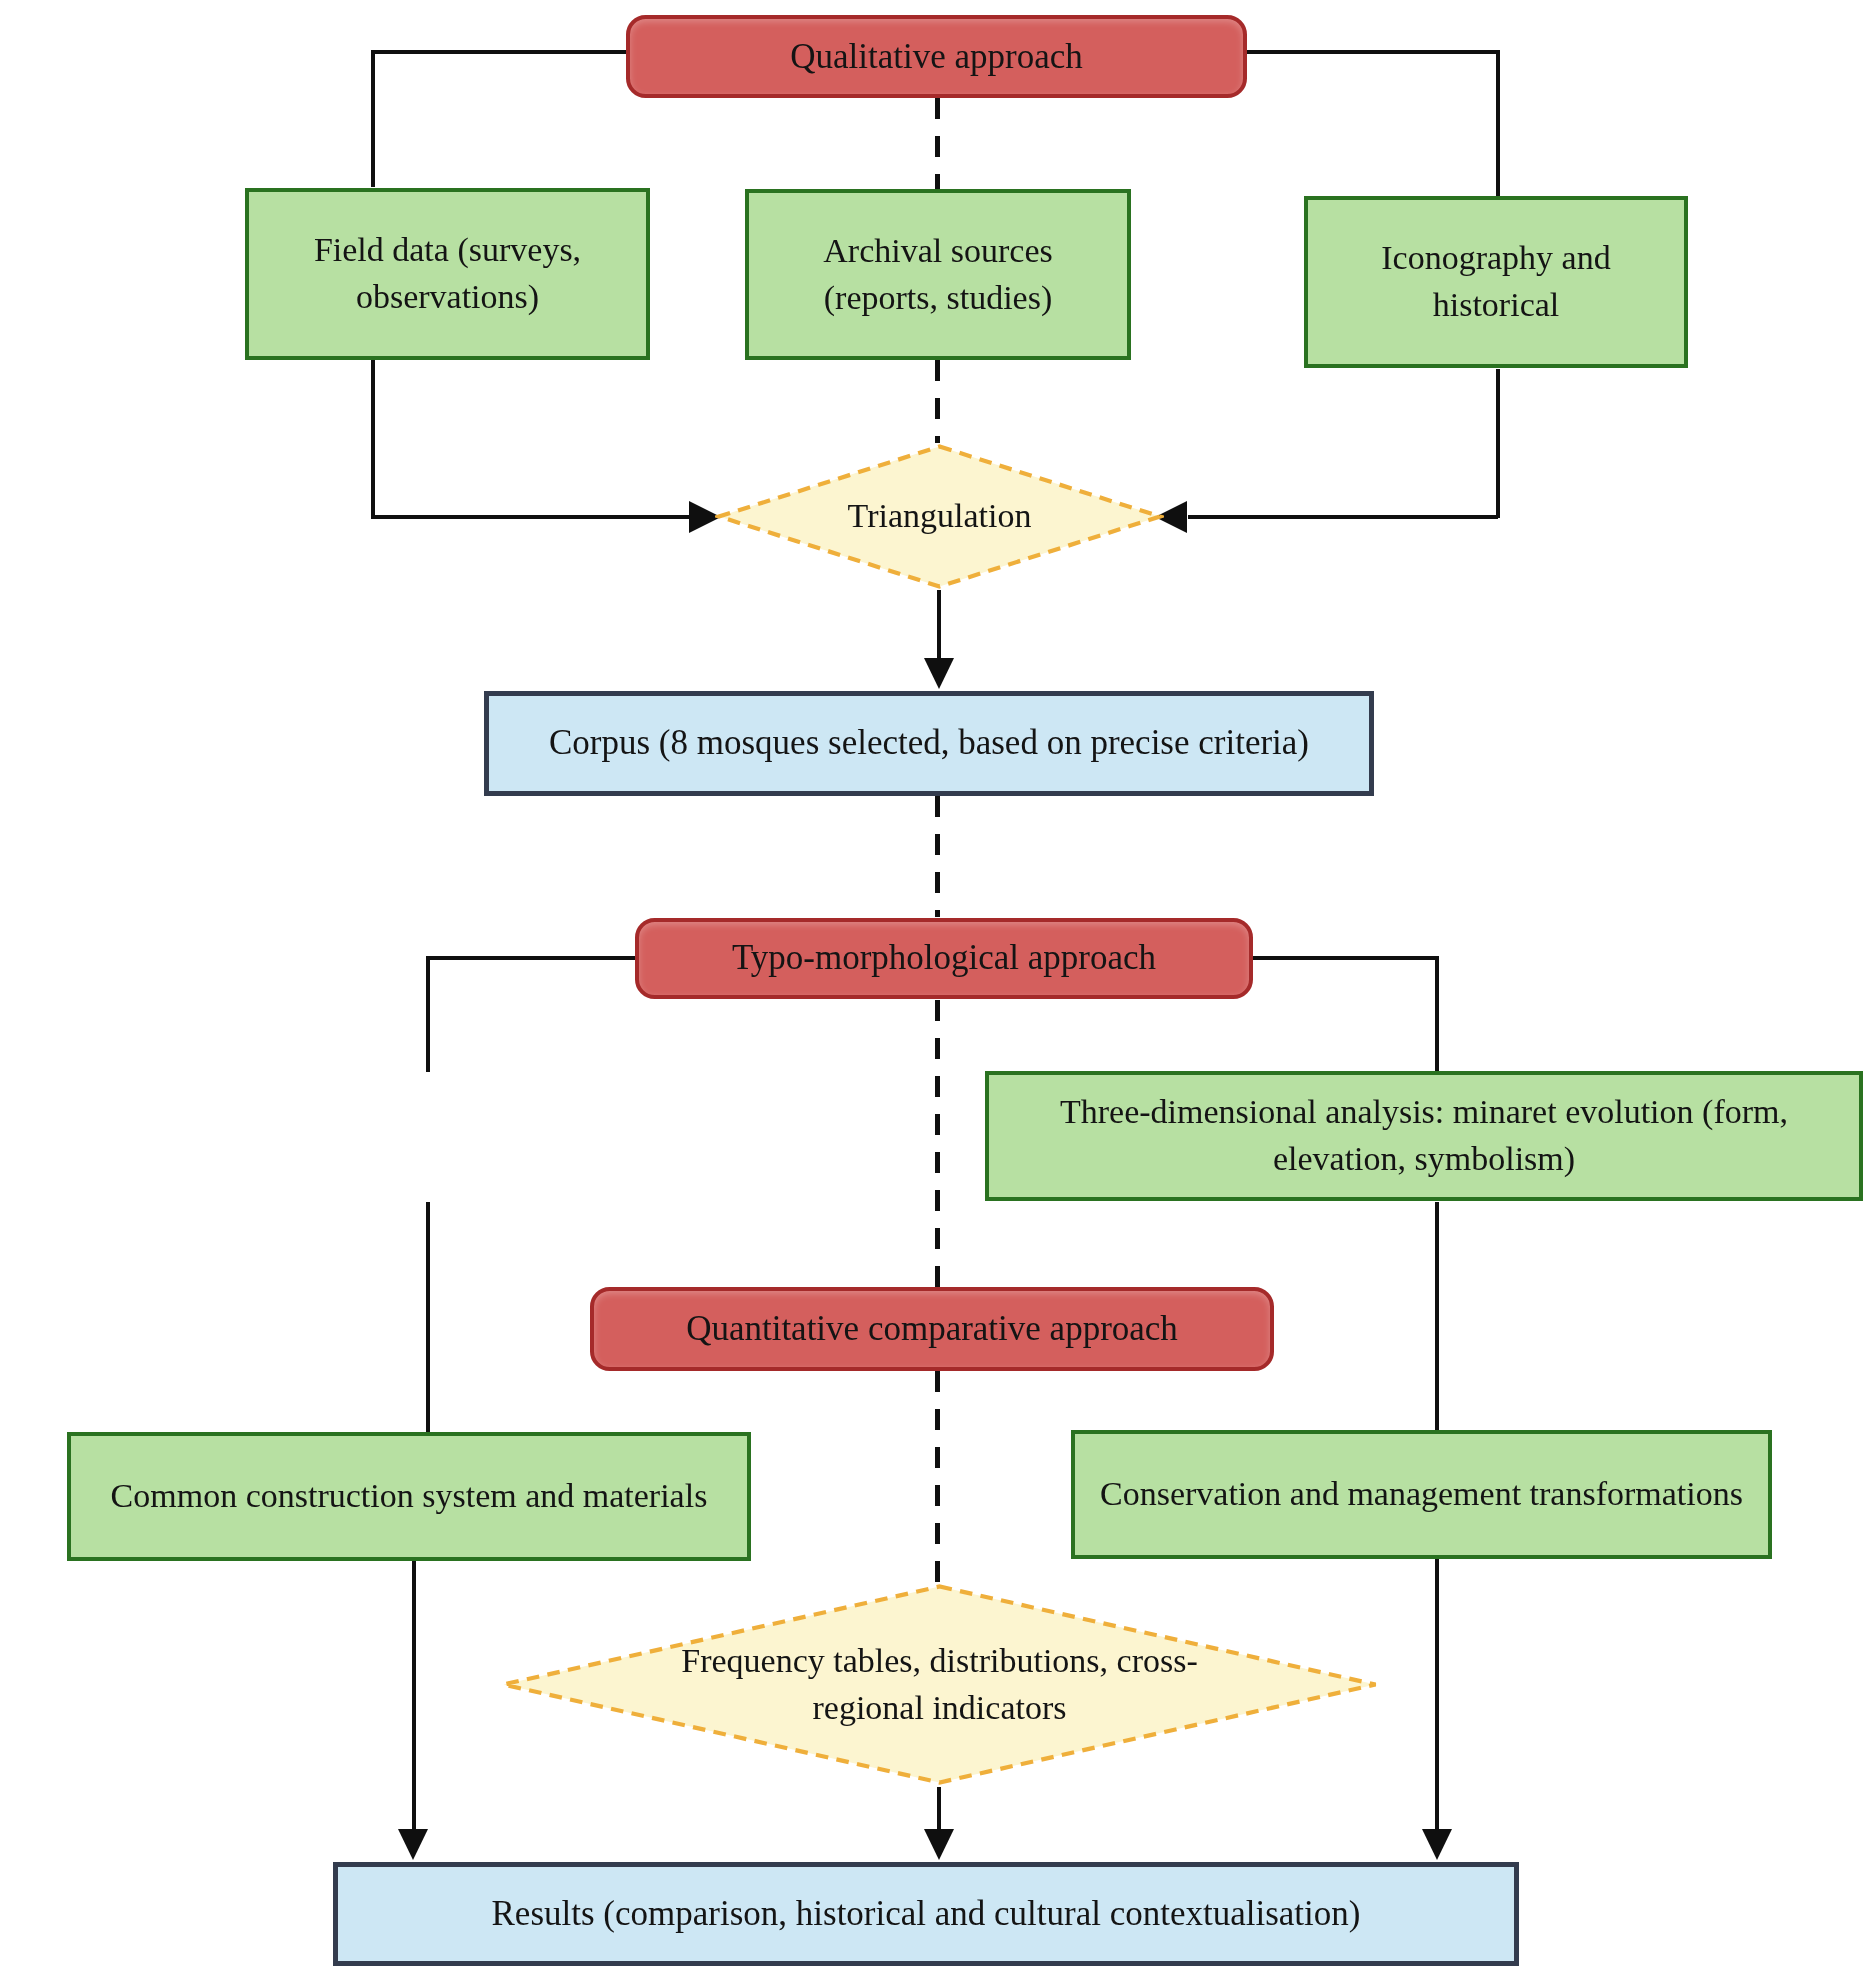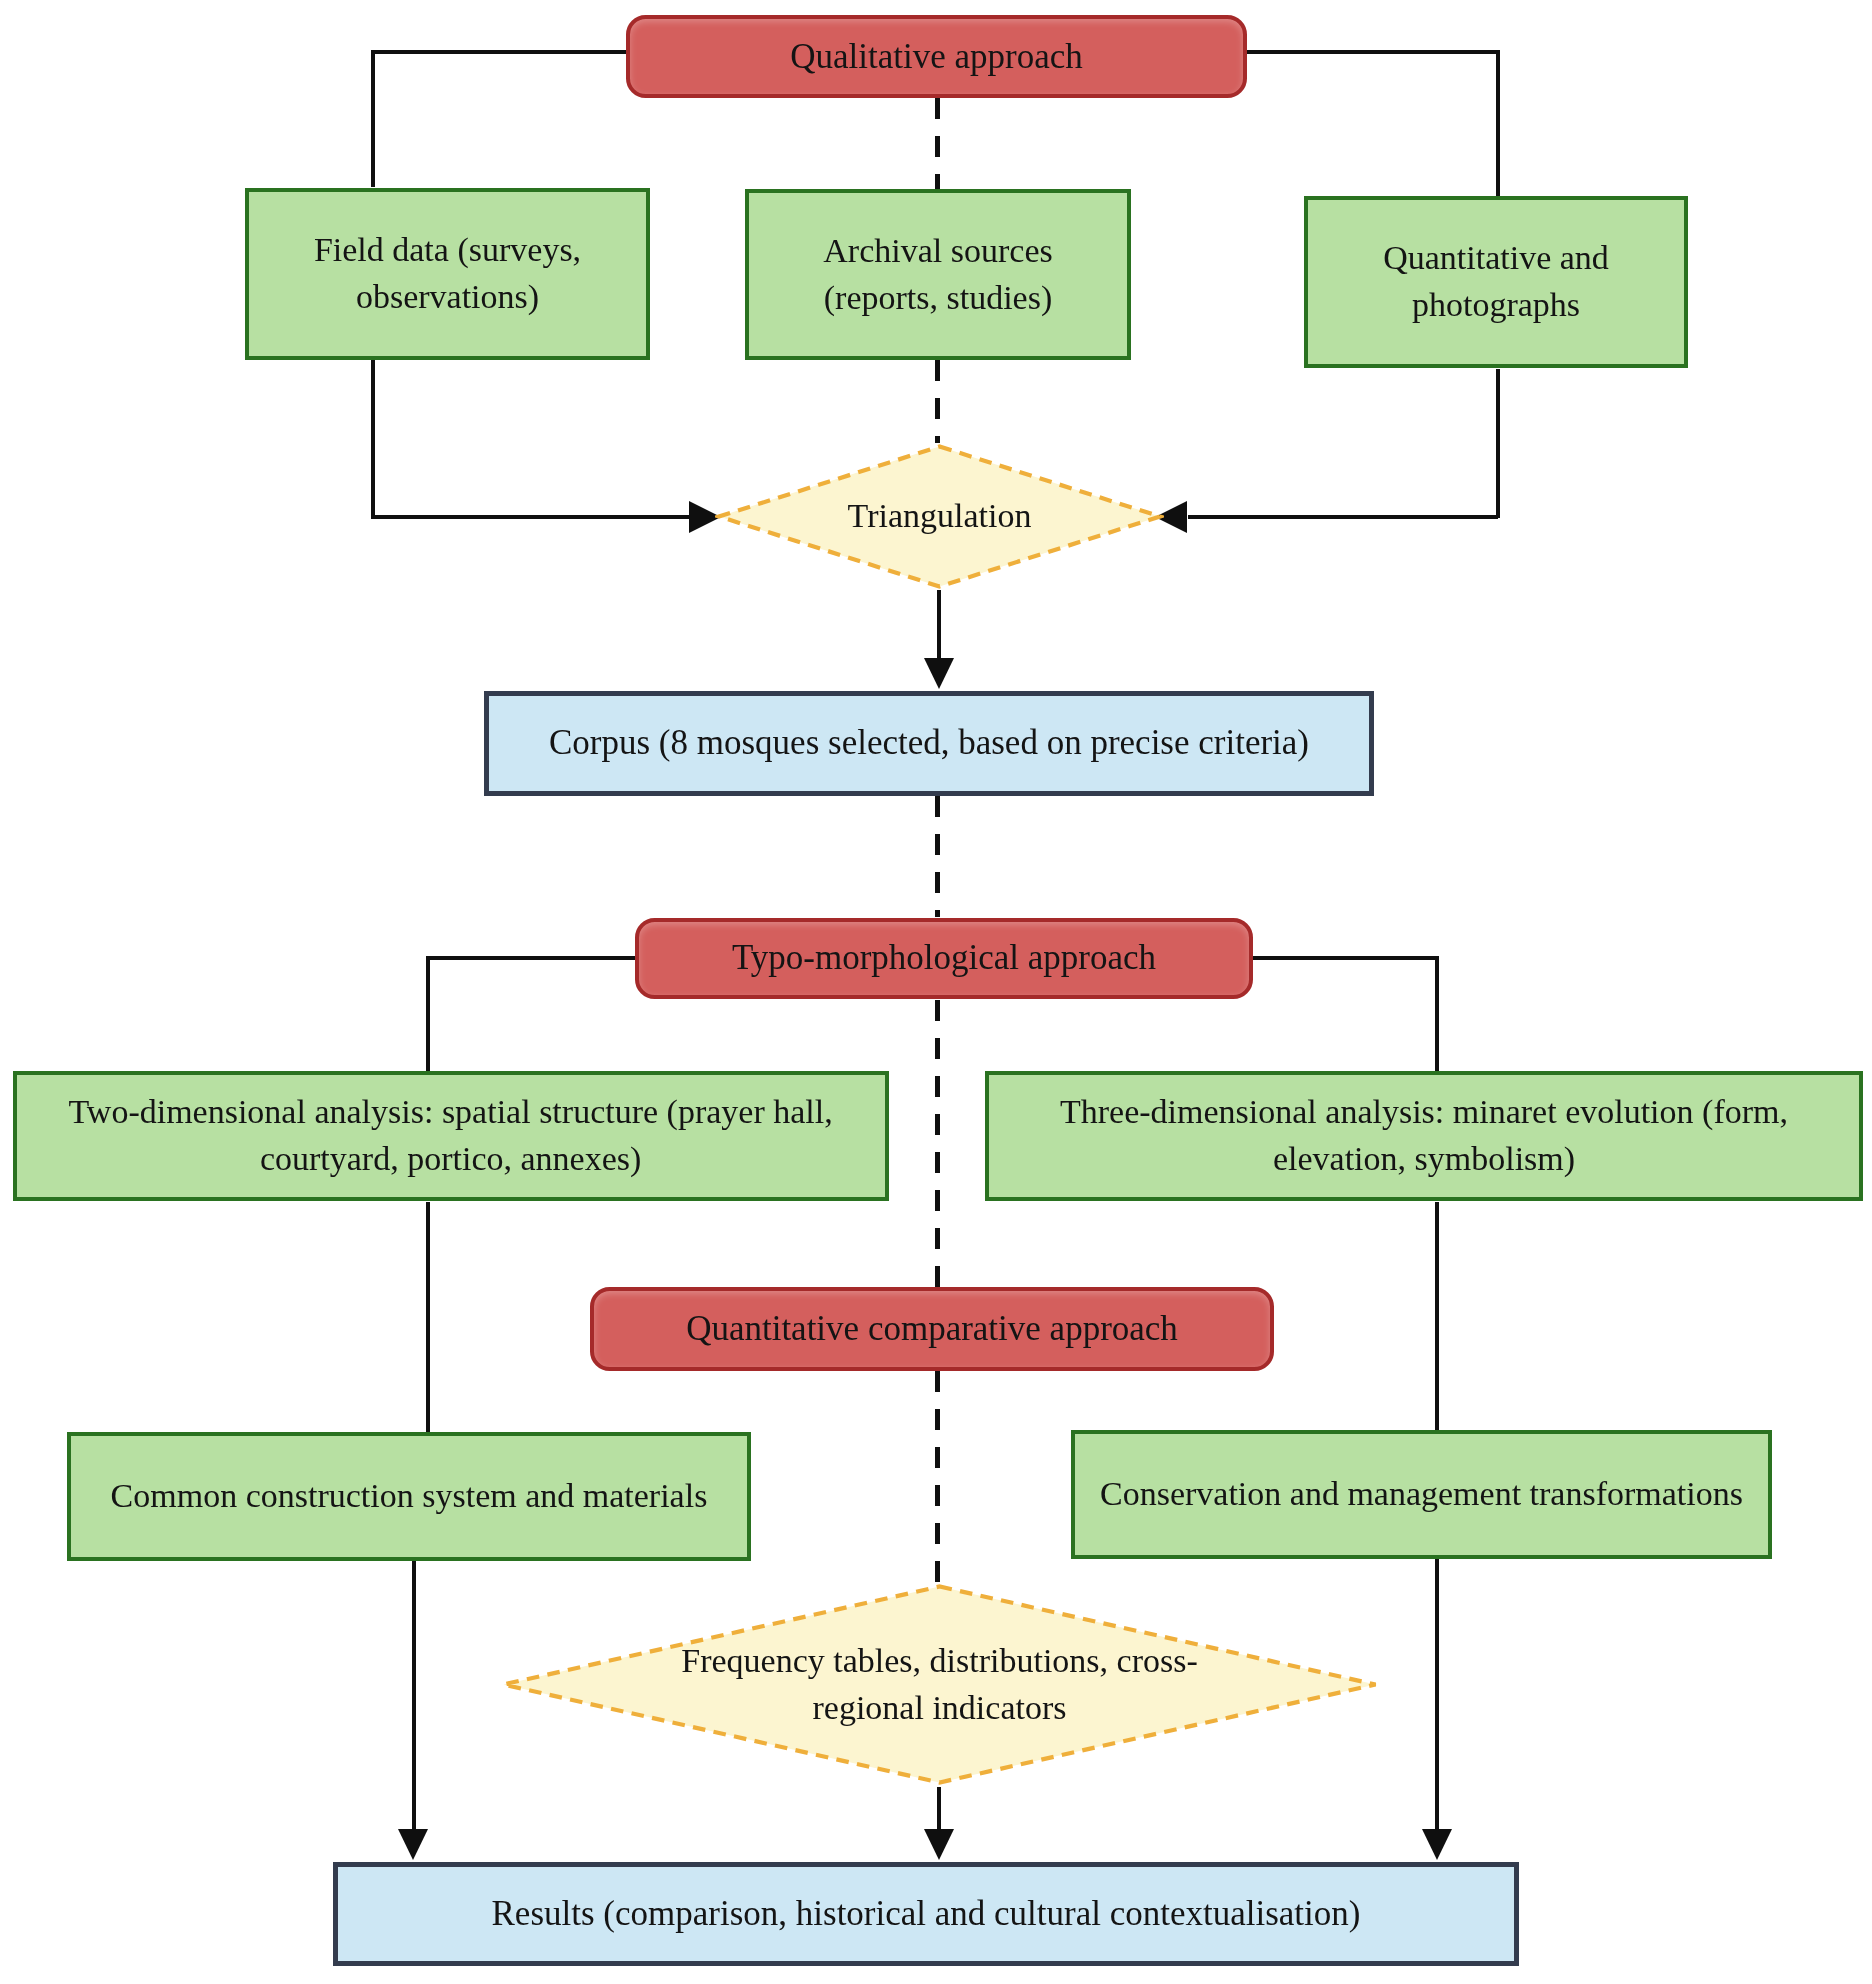--- a/index.html
+++ b/index.html
@@ -113,43 +113,40 @@
 
   <div class="node source pad" style="left:205px;top:188px;width:405px;height:172px;margin-left:40px;">
     <span>Field data (surveys, observations)</span>
   </div>
 
   <div class="node source pad" style="left:745px;top:189px;width:386px;height:171px;">
     <span>Archival sources (reports, studies)</span>
   </div>
 
   <div class="node source pad" style="left:1304px;top:196px;width:384px;height:172px;">
-    <span>Quantitative and photographs</span>
+    <span>Iconography and historical</span>
   </div>
 
   <div class="diamond-wrap" style="left:715px;top:443px;width:449px;height:147px;">
     <svg width="449" height="147" viewBox="0 0 640 210">
       <polygon points="320,5 635,105 320,205 5,105" fill="#FCF5D0" stroke="#EFAF3B" stroke-width="6" stroke-dasharray="18 12"></polygon>
     </svg>
     <div class="diamond-label">
       <span class="inner">Triangulation</span>
     </div>
   </div>
 
   <div class="node output pad" style="left:484px;top:691px;width:890px;height:105px;">
     <span>Corpus (8 mosques selected, based on precise criteria)</span>
   </div>
 
   <div class="node approach pad" style="left:635px;top:918px;width:618px;height:81px;">
     <span>Typo-morphological approach</span>
   </div>
 
-  <div class="node source pad" style="left:12.6px;top:1071px;width:876px;height:130px;">
-    <span>Two-dimensional analysis:  spatial structure (prayer hall, courtyard, portico, annexes)</span>
-  </div>
 
   <div class="node source pad" style="left:985px;top:1071px;width:878px;height:130px;">
     <span>Three-dimensional analysis: minaret evolution (form, elevation, symbolism)</span>
   </div>
 
   <div class="node approach pad" style="left:590px;top:1287px;width:684px;height:84px;">
     <span>Quantitative comparative approach</span>
   </div>
 
   <div class="node source pad" style="left:67px;top:1432px;width:684px;height:129px;">

